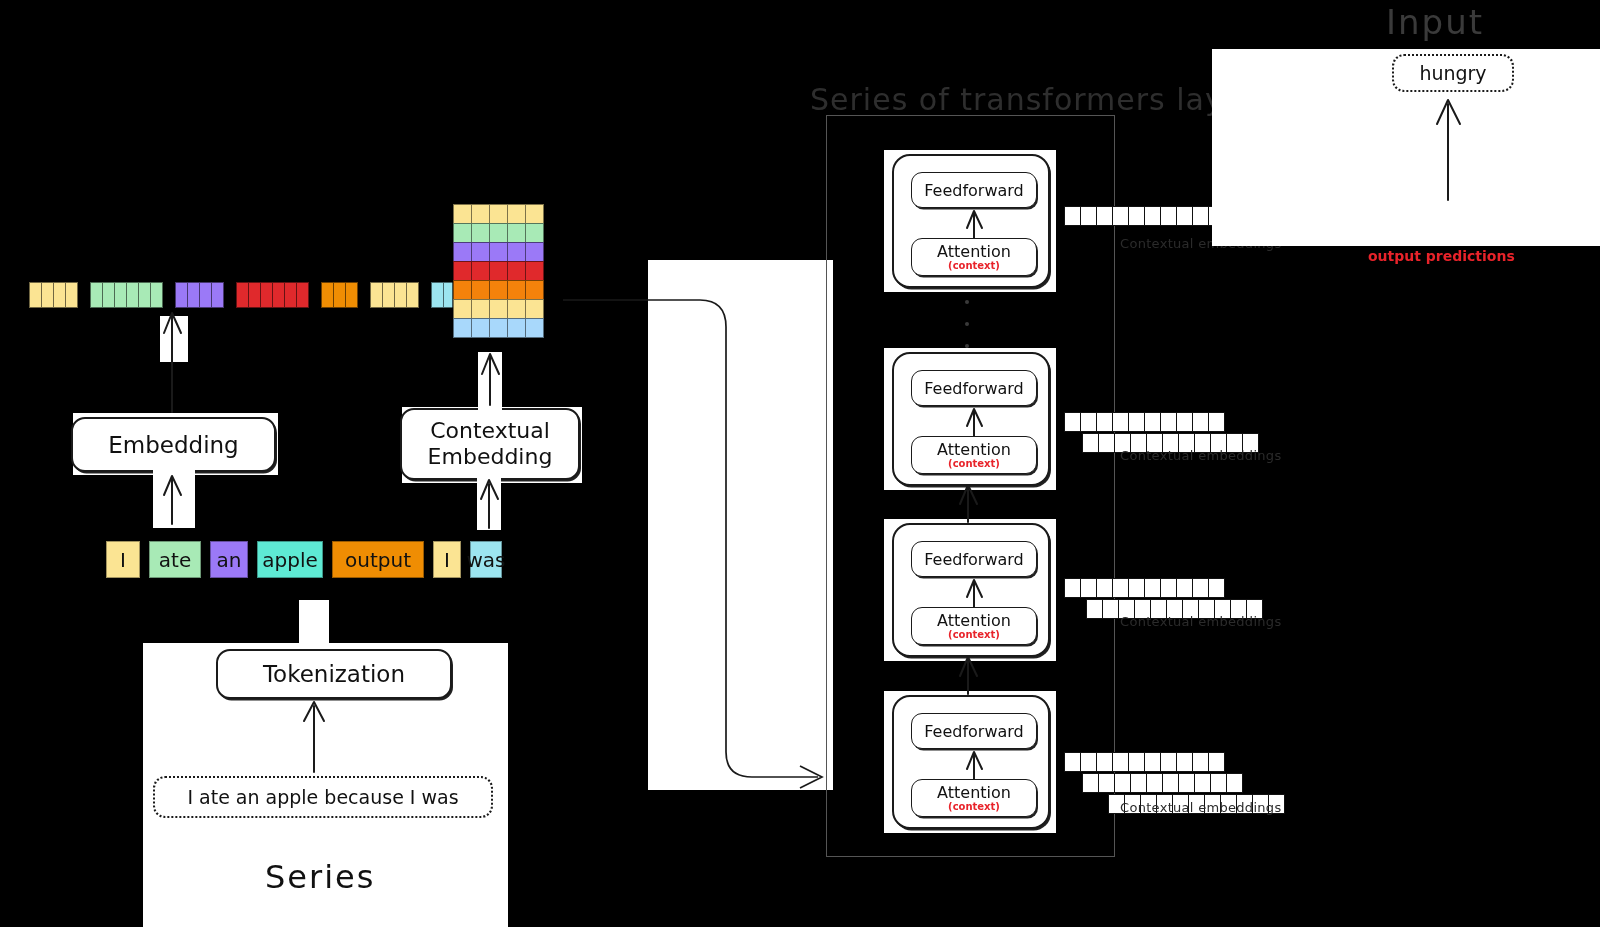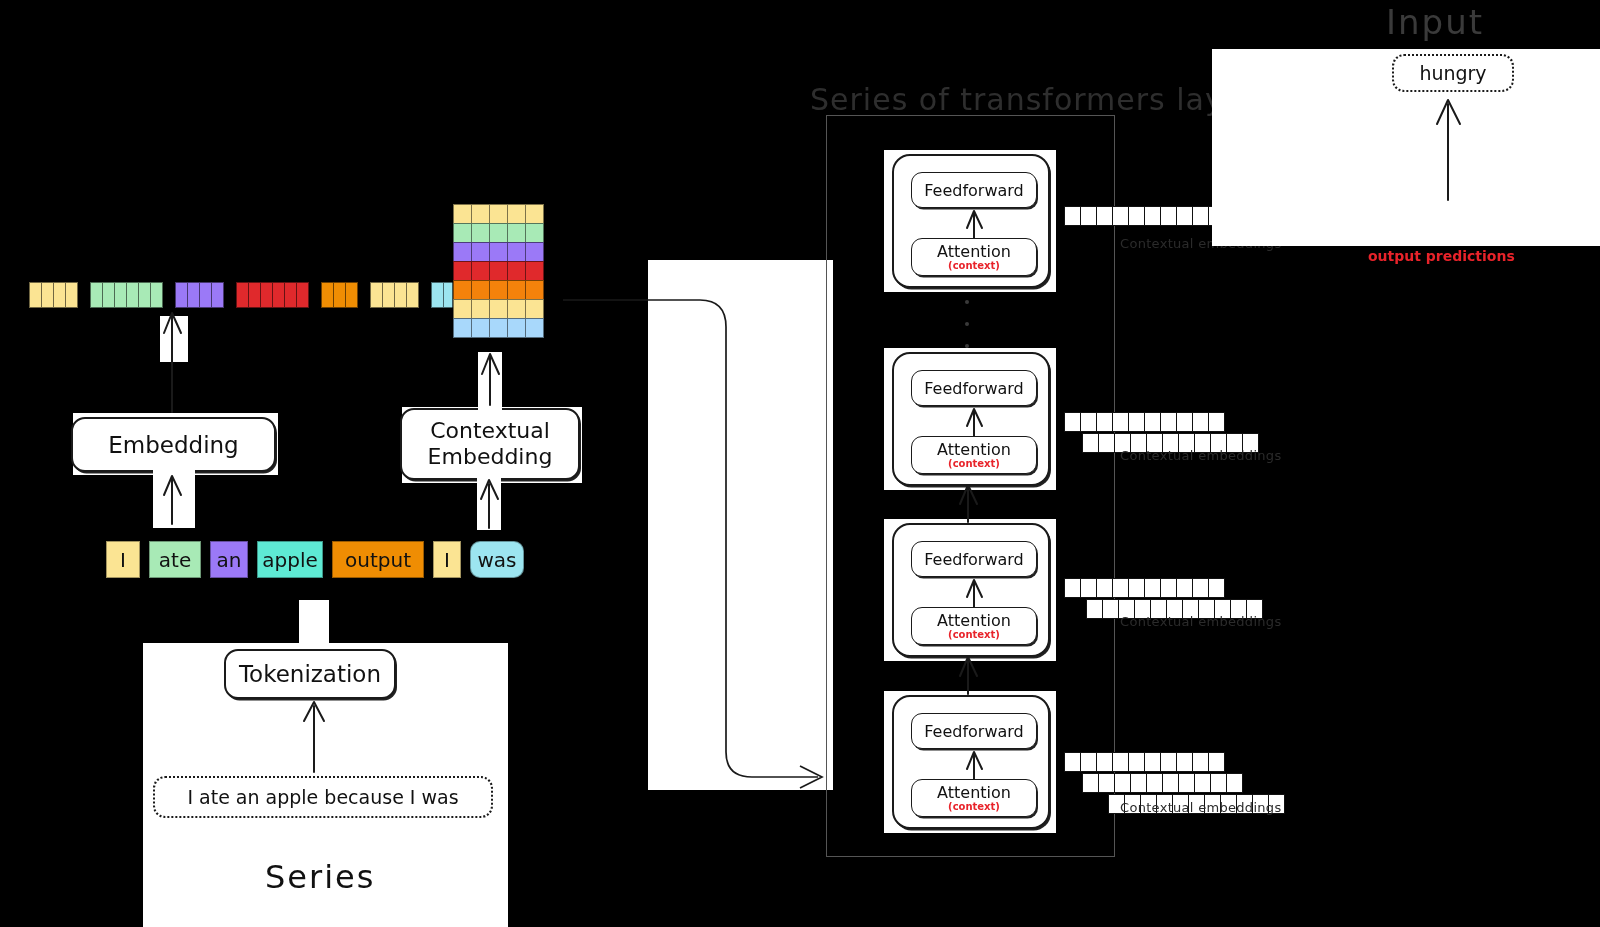--- a/index.html
+++ b/index.html
@@ -96,21 +96,21 @@
 </style>
 </head>
 <body>
 
 <div id="stage">
 
   <div class="abs panel" style="left:143px; top:643px; width:365px; height:284px;"></div>
 
   <div class="abs panel" style="left:299px; top:600px; width:30px; height:48px;"></div>
 
-  <div class="abs hbox" style="left:216px; top:649px; width:172px; height:50px; font-size:23px;margin-left:8px;">
+  <div class="abs hbox" style="left:216px; top:649px; width:236px; height:50px; font-size:23px;">
     <span>Tokenization</span>
   </div>
 
   <svg class="abs" style="left:0; top:0; width:1600px; height:927px;">
     <path class="stroke" d="M314,772 L314,706"></path>
     <path class="stroke" d="M304,721 L314,702 L324,721"></path>
   </svg>
 
   <div class="abs dashedbox" style="left:153px; top:776px; width:340px; height:42px; font-size:19px;">
     <span>I ate an apple because I was</span>
@@ -118,21 +118,21 @@
 
   <div class="abs" style="left:265px; top:858px; font-size:32px; color:#111; letter-spacing:2px;">Series</div>
 
   <div class="abs" id="token-row" style="left:106px; top:541px; display:flex; gap:9px; align-items:center;">
       <div class="tok" style="background: rgb(251, 228, 147); width: 34px;">I</div>
       <div class="tok" style="background: rgb(168, 234, 182); width: 52px;">ate</div>
       <div class="tok" style="background: rgb(155, 121, 247); width: 38px;">an</div>
       <div class="tok" style="background: #5eead4; width: 66px;">apple</div>
       <div class="tok" style="background: rgb(239, 141, 3); width: 92px;">output</div>
       <div class="tok" style="background: rgb(251, 228, 147); width: 28px;">I</div>
-      <div class="tok" style="background: rgb(156, 229, 240); width: 54px; border-radius: 10px;">was</div>
+      <div class="tok" style="background: rgb(156, 229, 240); width: 32px;">was</div>
     </div>
 
   <div class="abs panel" style="left:73px; top:413px; width:205px; height:62px;"></div>
   <div class="abs hbox" style="left:71px; top:417px; width:205px; height:55px; font-size:23px;">
     <span>Embedding</span>
   </div>
 
   <div class="abs panel" style="left:153px; top:470px; width:42px; height:58px;"></div>
 
   <svg class="abs" style="left:0; top:0; width:1600px; height:927px;">

